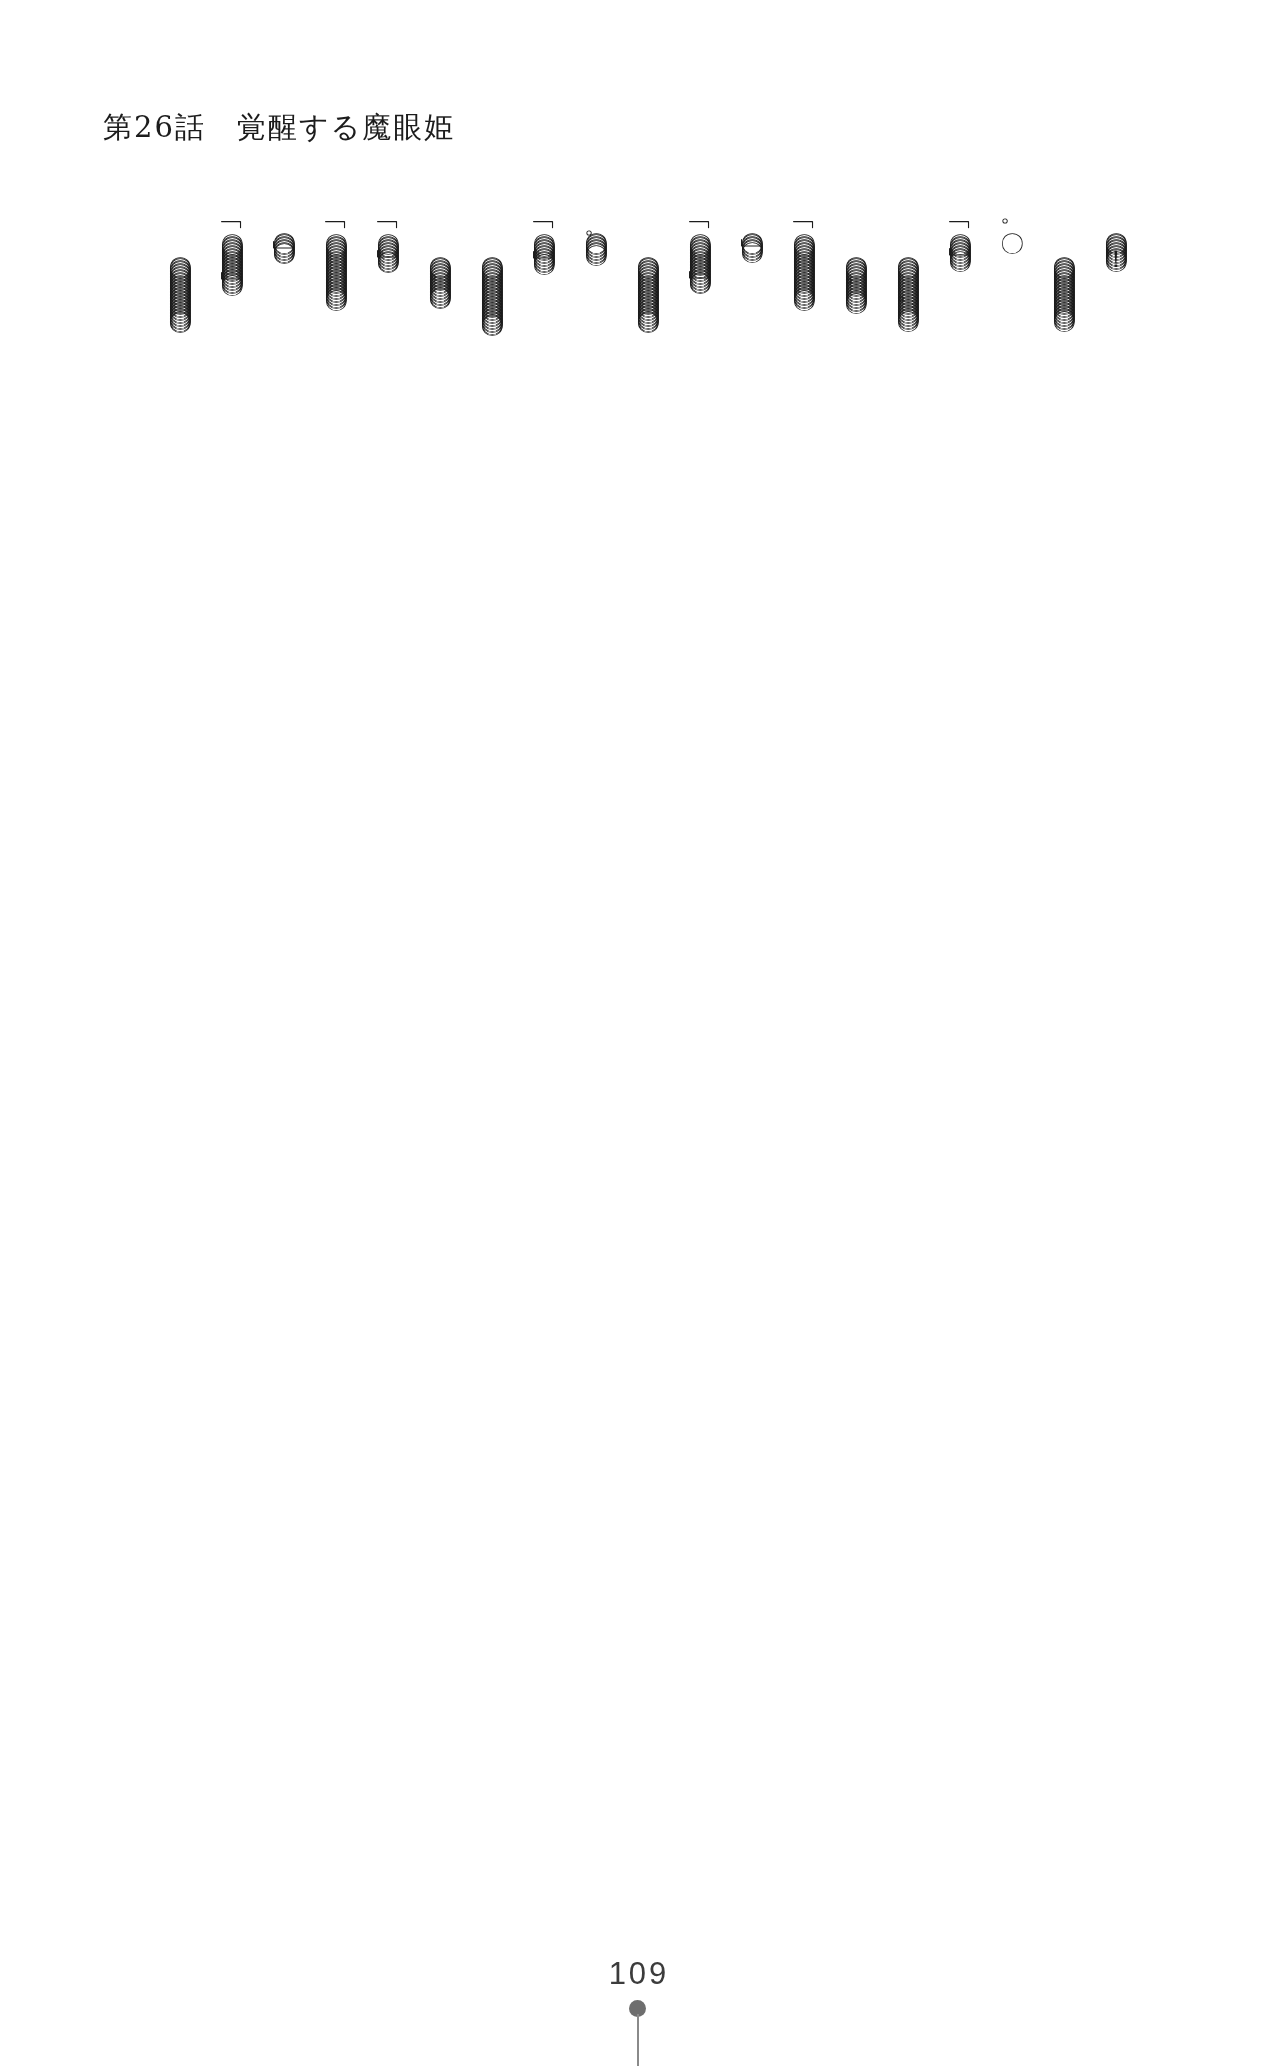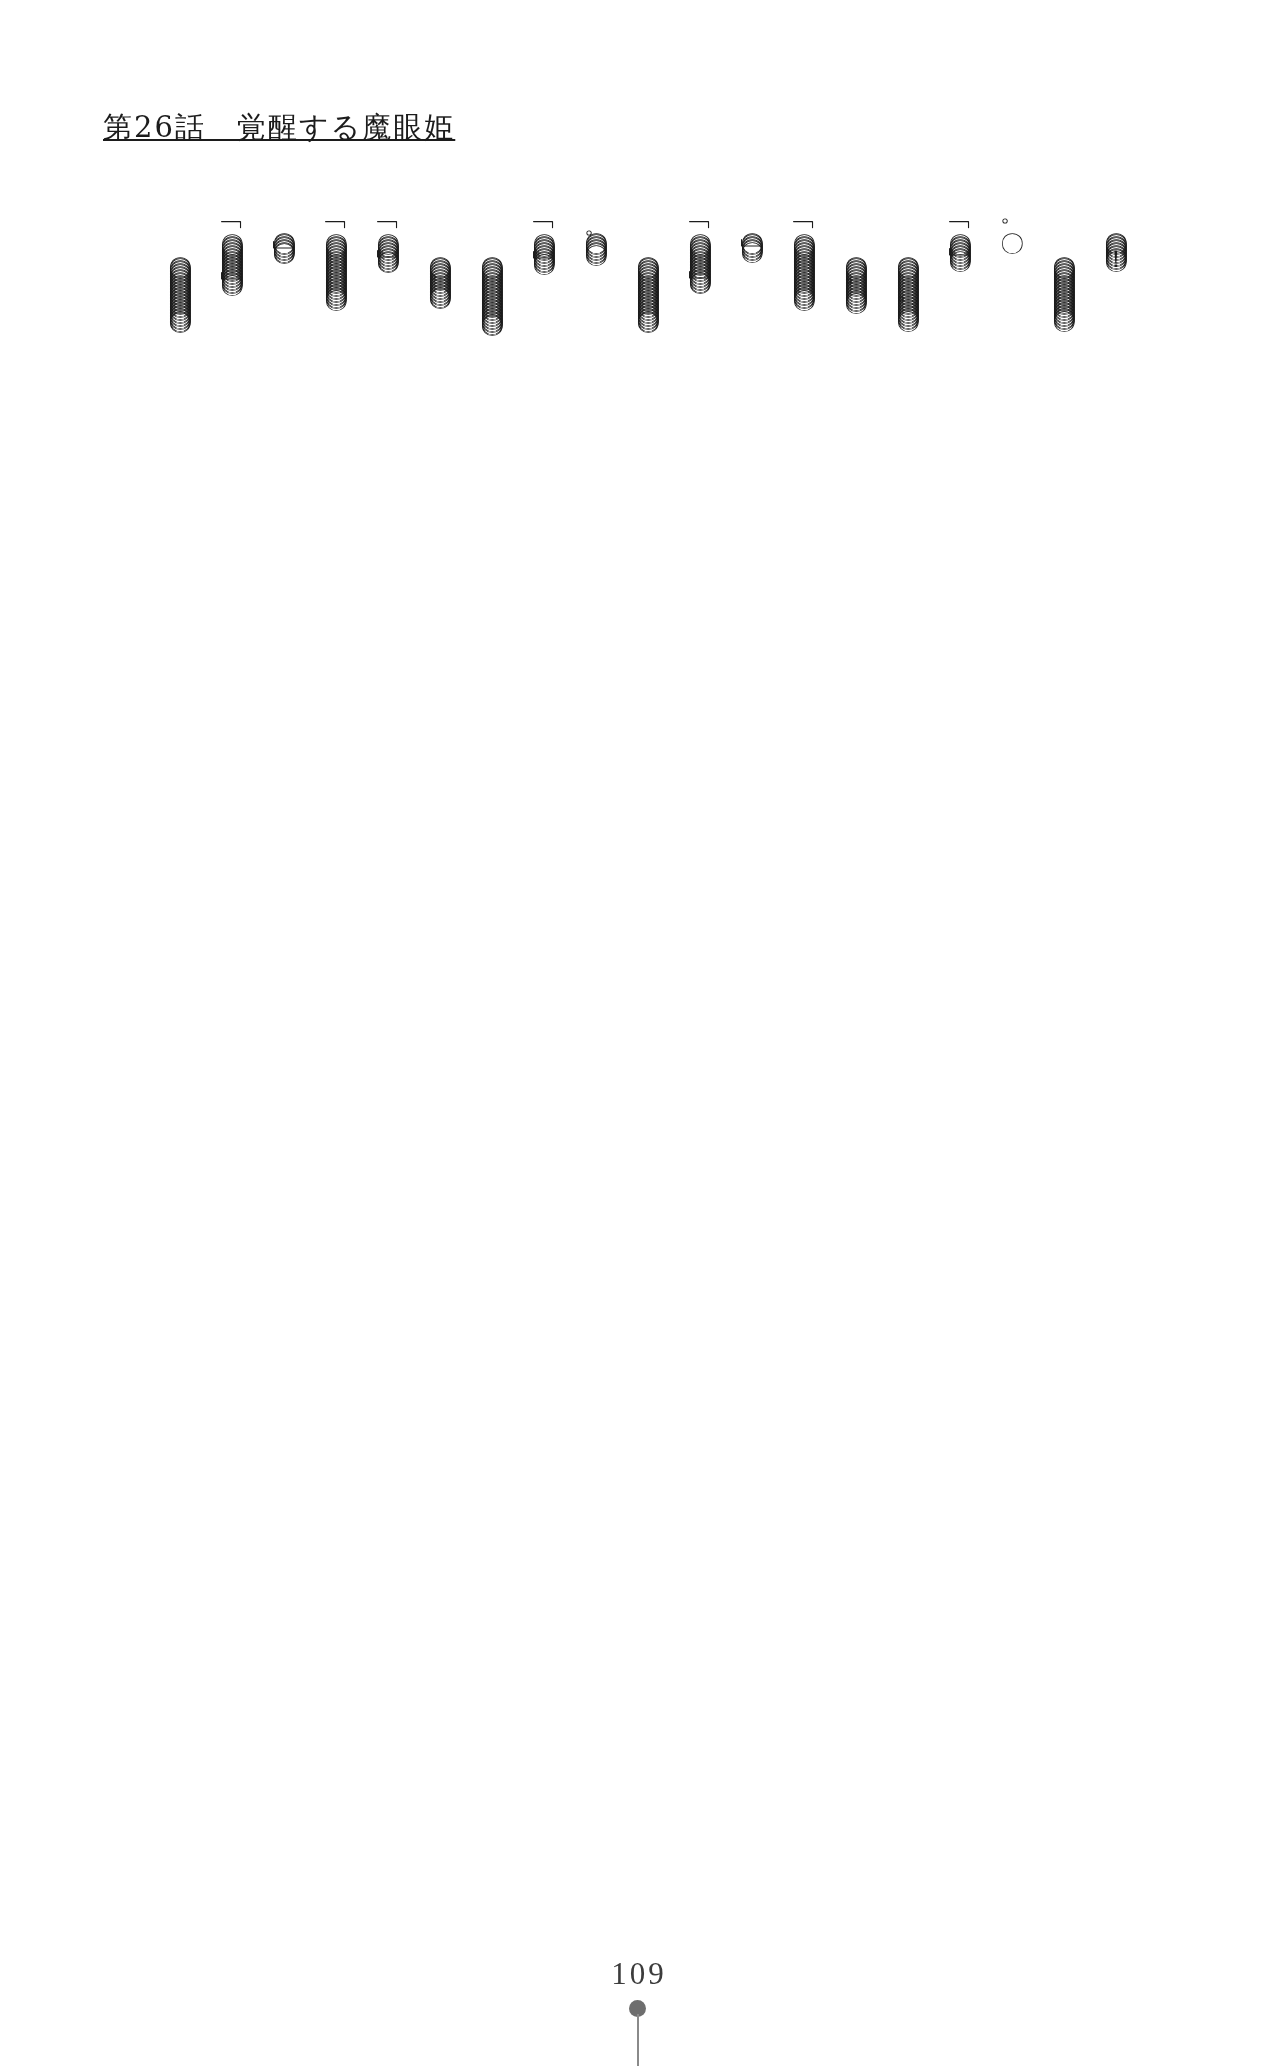--- a/index.html
+++ b/index.html
@@ -14,21 +14,20 @@
   }
   
   .chapter-header {
     position: absolute;
     left: 103px;
     top: 108px;
     font-size: 29px;
     letter-spacing: 2px;
     white-space: pre;
     color: #1c1c1c;
-    text-decoration: underline;
   }
   
   .body-text {
     position: absolute;
     top: 214px;
     right: 121px;
     height: 1052px;
     writing-mode: vertical-rl;
     text-orientation: mixed;
     font-size: 24px;
@@ -41,21 +40,21 @@
   
   .page-number {
     position: absolute;
     left: 602px;
     top: 1956px;
     width: 74px;
     text-align: center;
     font-size: 31px;
     letter-spacing: 3px;
     color: #3c3c3c;
-    font-family: Liberation Serif, serif;
+    font-family: Liberation Sans, sans-serif;
   }
   
   .ornament-dot {
     position: absolute;
     left: 629px;
     top: 2000px;
     width: 17px;
     height: 17px;
     border-radius: 50%;
     background: #6e6e6e;

